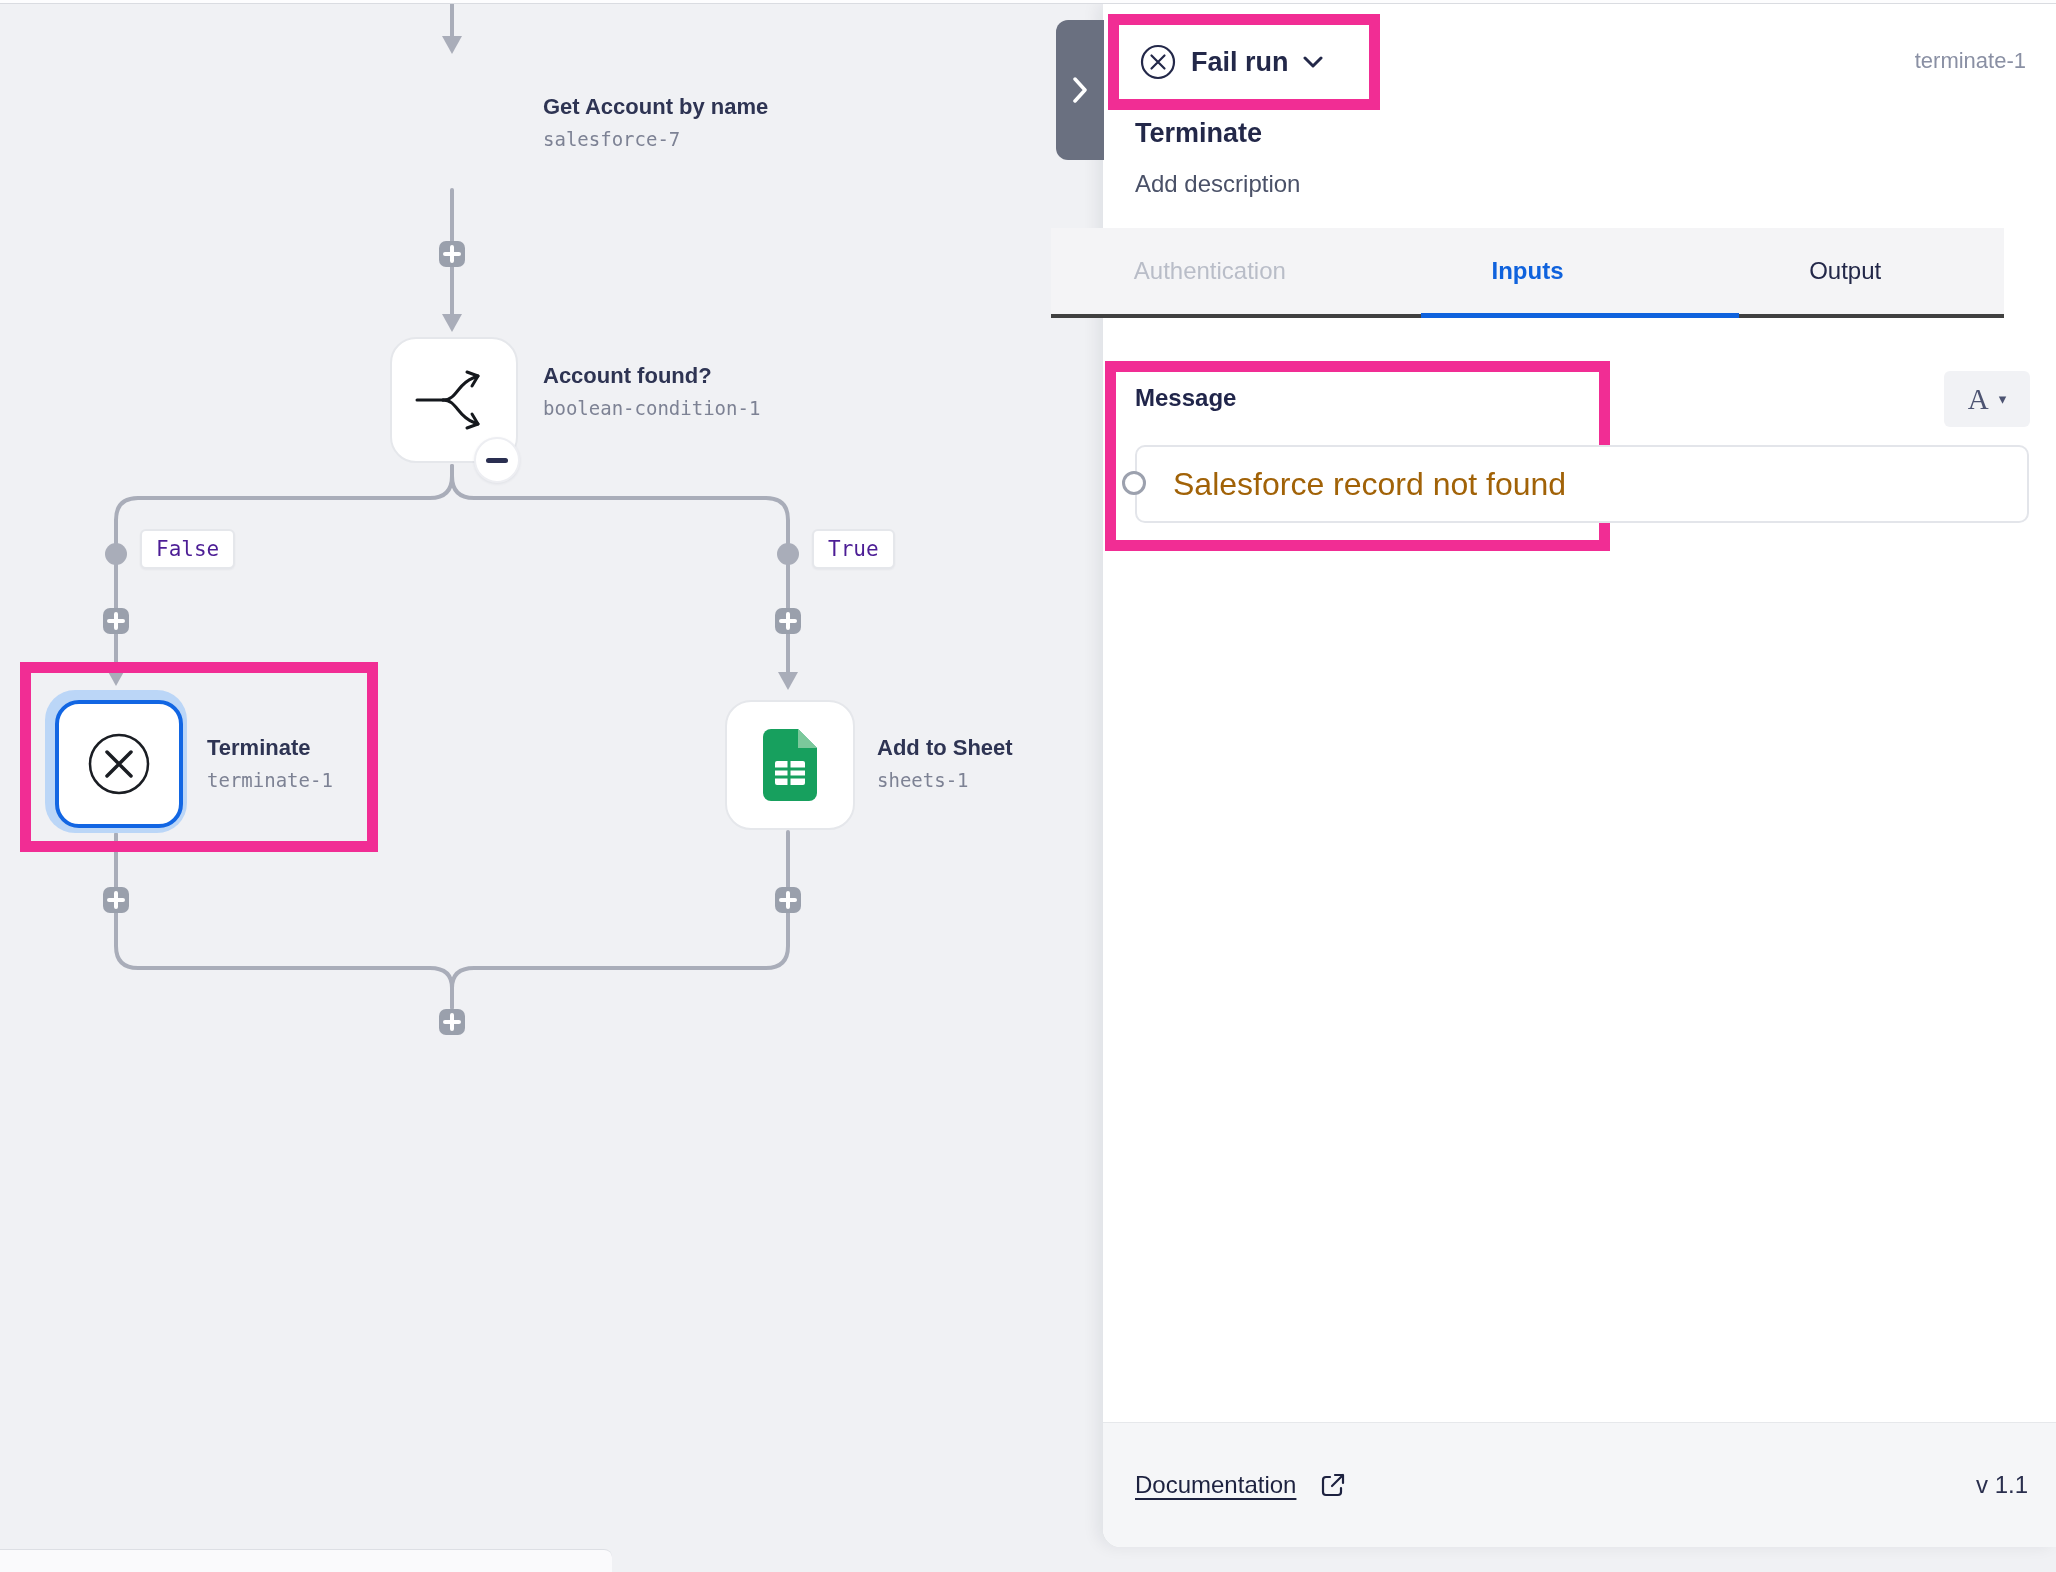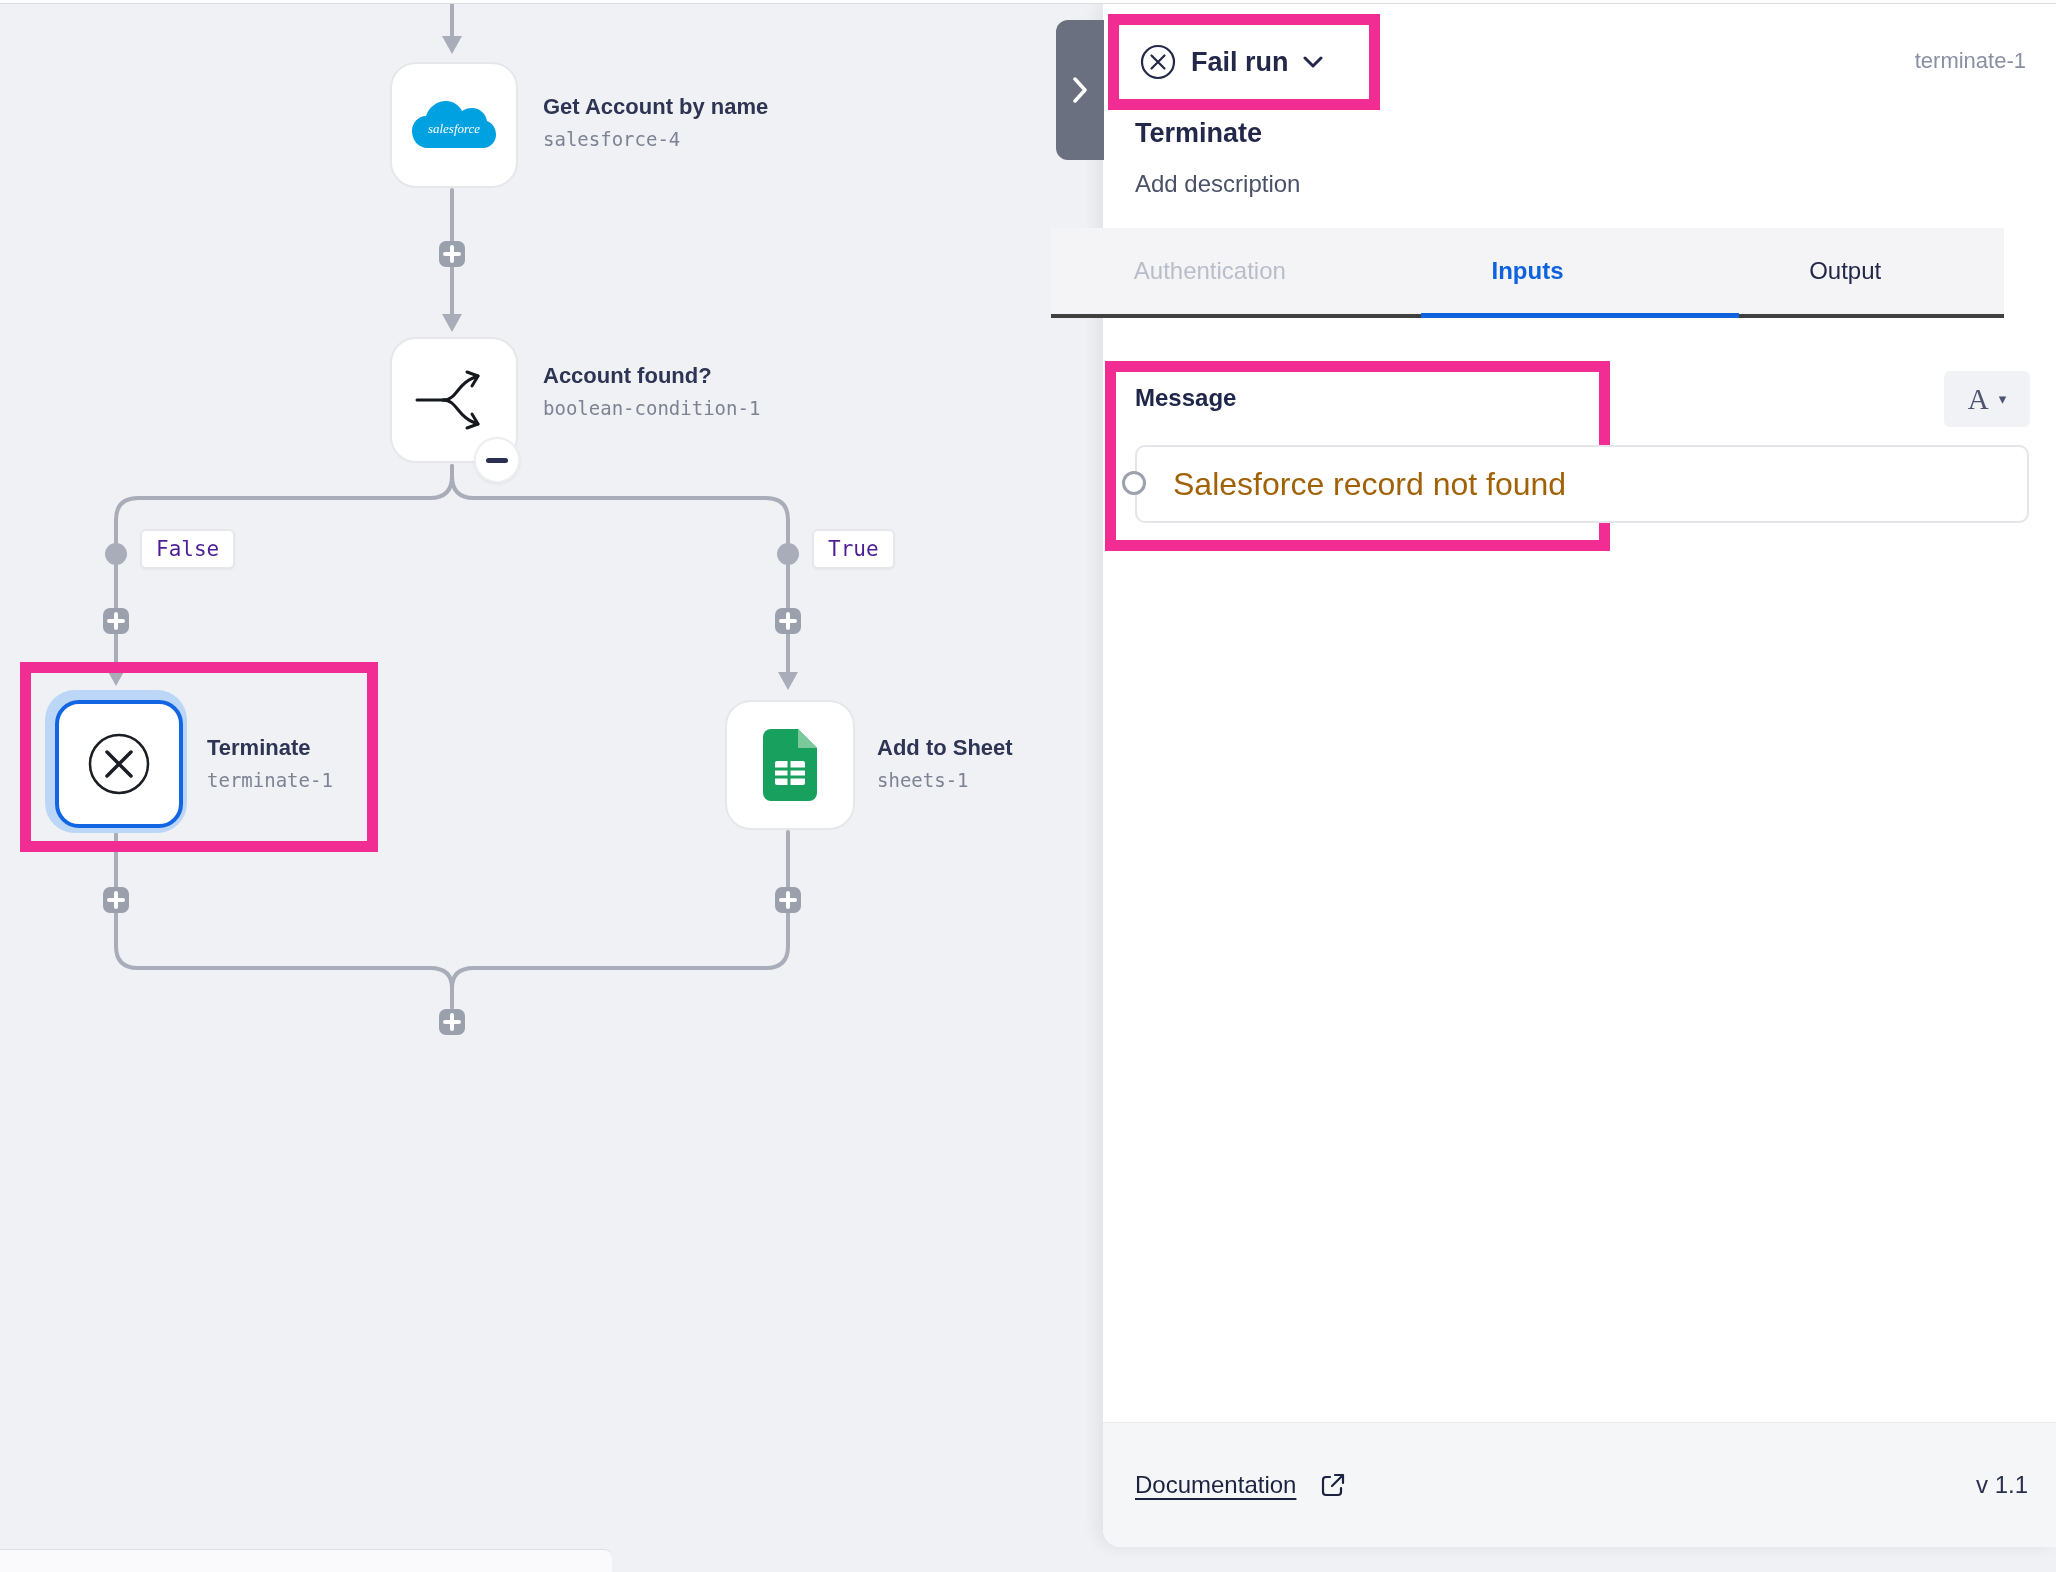--- a/index.html
+++ b/index.html
@@ -138,28 +138,22 @@
     <svg width="18" height="18">
         <path d="M9 2v14M2 9h14" stroke="#fff" stroke-width="4" stroke-linecap="round"></path>
       </svg>
   </div>
   <div class="plus-btn" style="left:439px;top:1009px;">
     <svg width="18" height="18">
         <path d="M9 2v14M2 9h14" stroke="#fff" stroke-width="4" stroke-linecap="round"></path>
       </svg>
   </div>
 
-  <div class="node-box" style="left:390px;top:62px;width:128px;height:126px;">
-    <svg width="84" height="50" viewBox="0 0 84 50">
-      <path fill="#00A1E0" d="M16 48 C6 48 0 40 0 31 C0 23 6 16 14 16 C17 7 25 1 34 1 C41 1 47 5 50 11 C53 9 56 8 60 8 C68 8 74 14 75 21 C81 23 84 29 84 35 C84 42 78 48 71 48 Z"></path>
-      <text x="42" y="33" text-anchor="middle" fill="#fff" font-size="13" font-style="italic" font-family="Liberation Serif, serif">salesforce</text>
-    </svg>
-  </div>
   <div class="node-title" style="left:543px;top:94px;text-align:center;">Get Account by name</div>
-  <div class="node-sub" style="left:543px;top:128px;">salesforce-4</div>
+  <div class="node-sub" style="left:543px;top:128px;">salesforce-7</div>
 
   <div class="node-box" style="left:390px;top:337px;width:128px;height:126px;">
     <svg width="78" height="72" viewBox="0 0 78 72">
       <g stroke="#15181D" stroke-width="3" fill="none" stroke-linecap="round">
         <path d="M2 36 H28"></path>
         <path d="M28 36 C42 36 42 20 58 14 L63 12"></path>
         <path d="M28 36 C42 36 42 52 58 58 L63 60"></path>
         <path d="M63 12 L52 8 M63 12 L57 22"></path>
         <path d="M63 60 L52 64 M63 60 L57 50"></path>
       </g>

